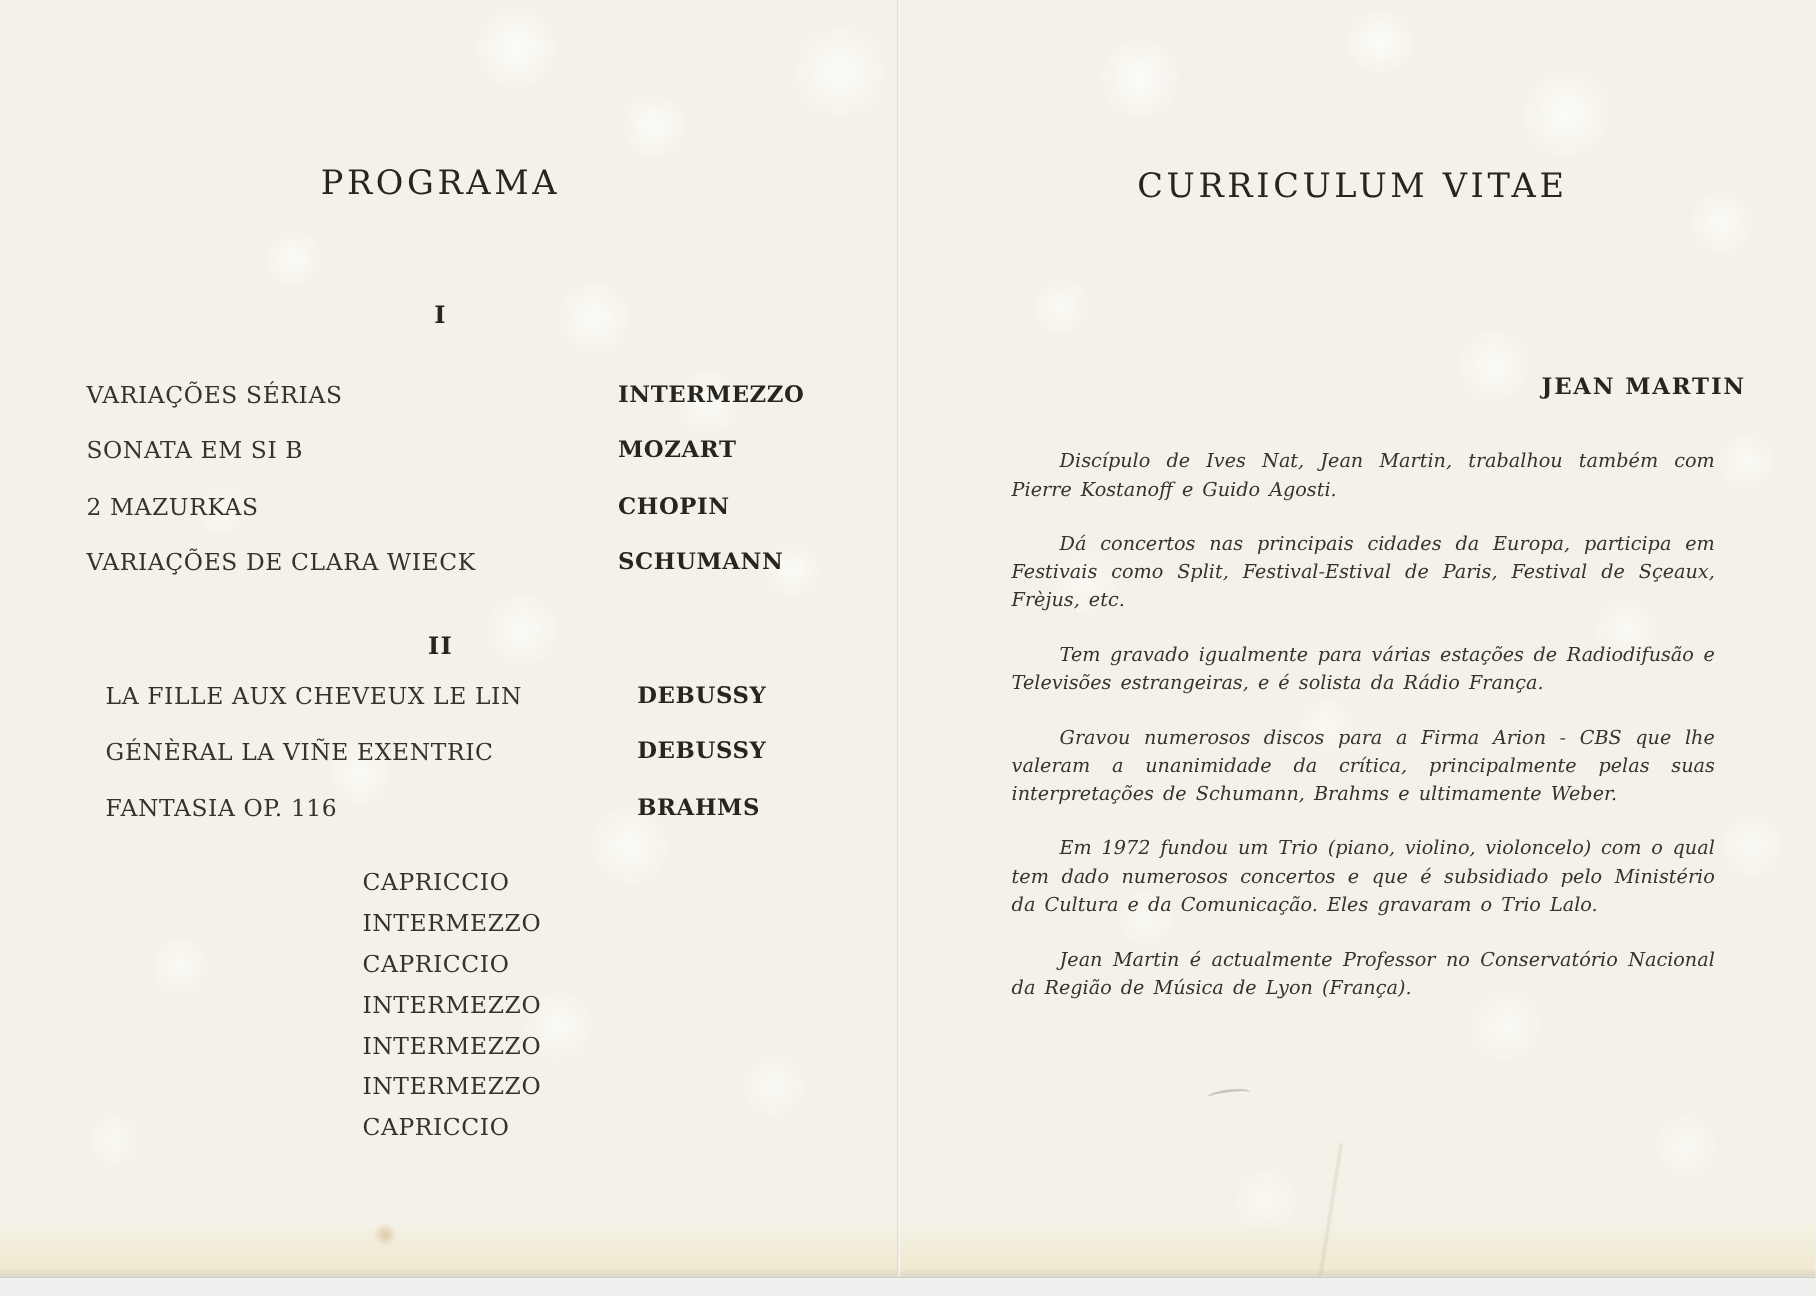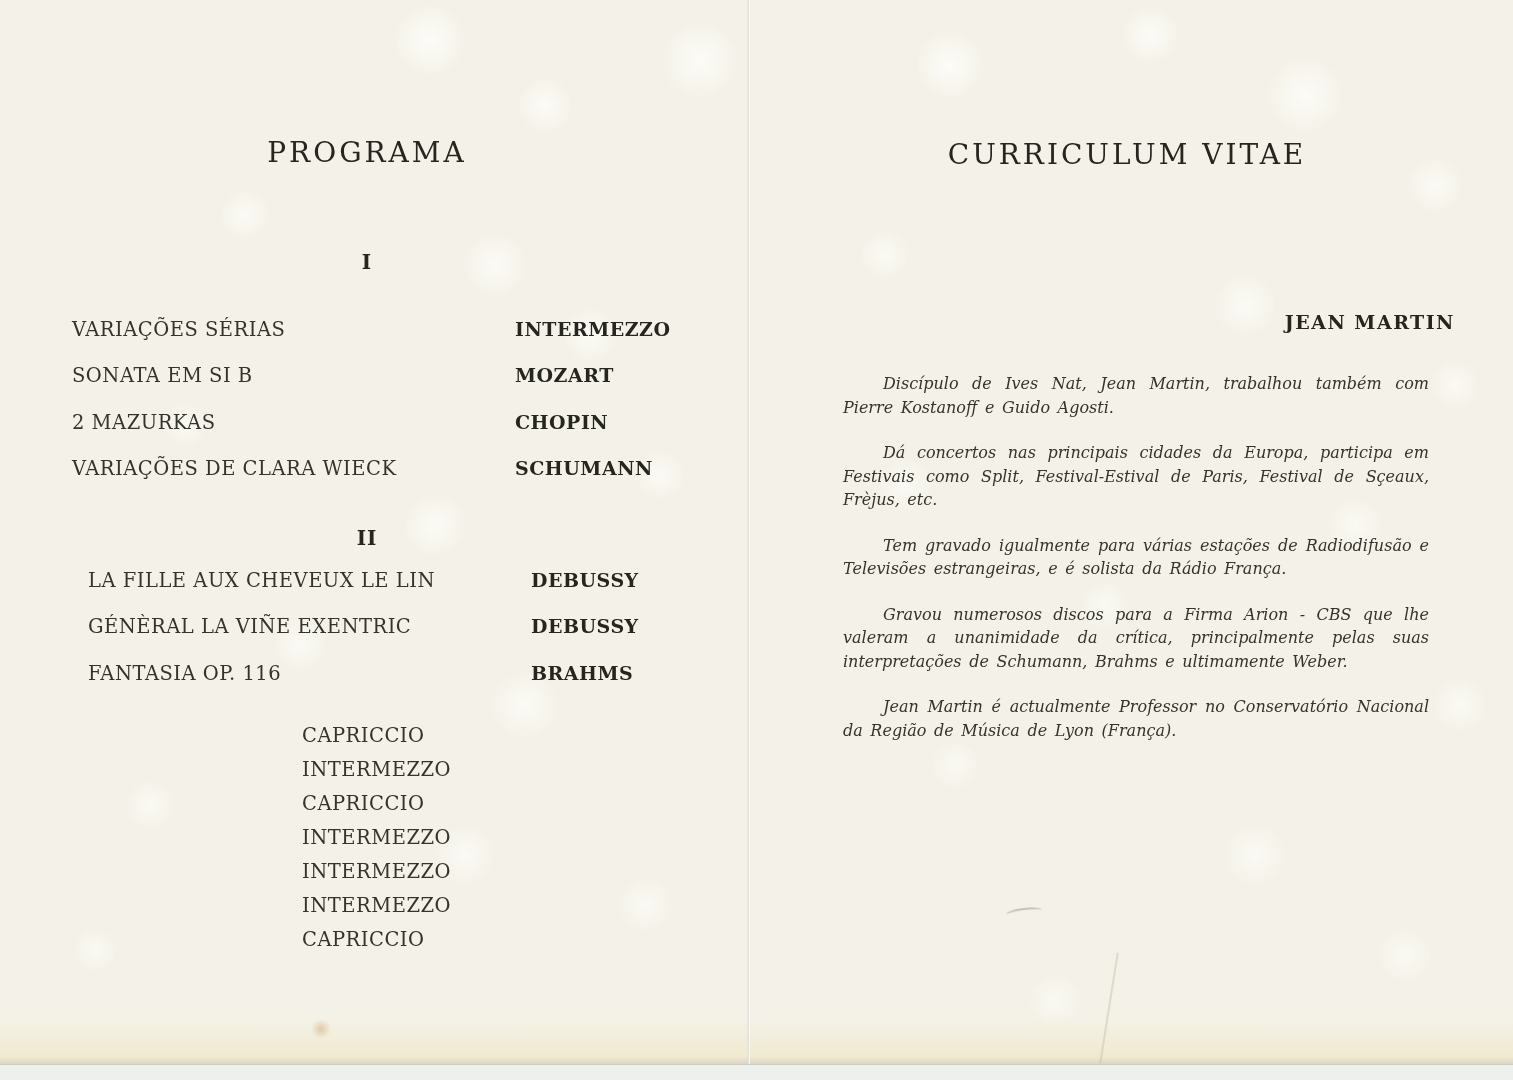--- a/index.html
+++ b/index.html
@@ -199,20 +199,21 @@
     <div class="cv-paragraphs">
 
         <p class="cv-p">Discípulo de Ives Nat, Jean Martin, trabalhou também com Pierre Kostanoff e Guido Agosti.</p>
 
         <p class="cv-p">Dá concertos nas principais cidades da Europa, participa em Festivais como Split, Festival-Estival de Paris, Festival de Sçeaux, Frèjus, etc.</p>
 
         <p class="cv-p">Tem gravado igualmente para várias estações de Radiodifusão e Televisões estrangeiras, e é solista da Rádio França.</p>
 
         <p class="cv-p">Gravou numerosos discos para a Firma Arion - CBS que lhe valeram a unanimidade da crítica, principalmente pelas suas interpretações de Schumann, Brahms e ultimamente Weber.</p>
 
+        <p class="cv-p">Em 1972 fundou um Trio (piano, violino, violoncelo) com o qual tem dado numerosos concertos e que é subsidiado pelo Ministério da Cultura e da Comunicação. Eles gravaram o Trio Lalo.</p>
 
         <p class="cv-p">Jean Martin é actualmente Professor no Conservatório Nacional da Região de Música de Lyon (França).</p>
       </div>
   </section>
 
   <div class="fold"></div>
 
   <div class="smudge-tan"></div>
   <div class="curl-mark"></div>
   <div class="smudge-gray"></div>

